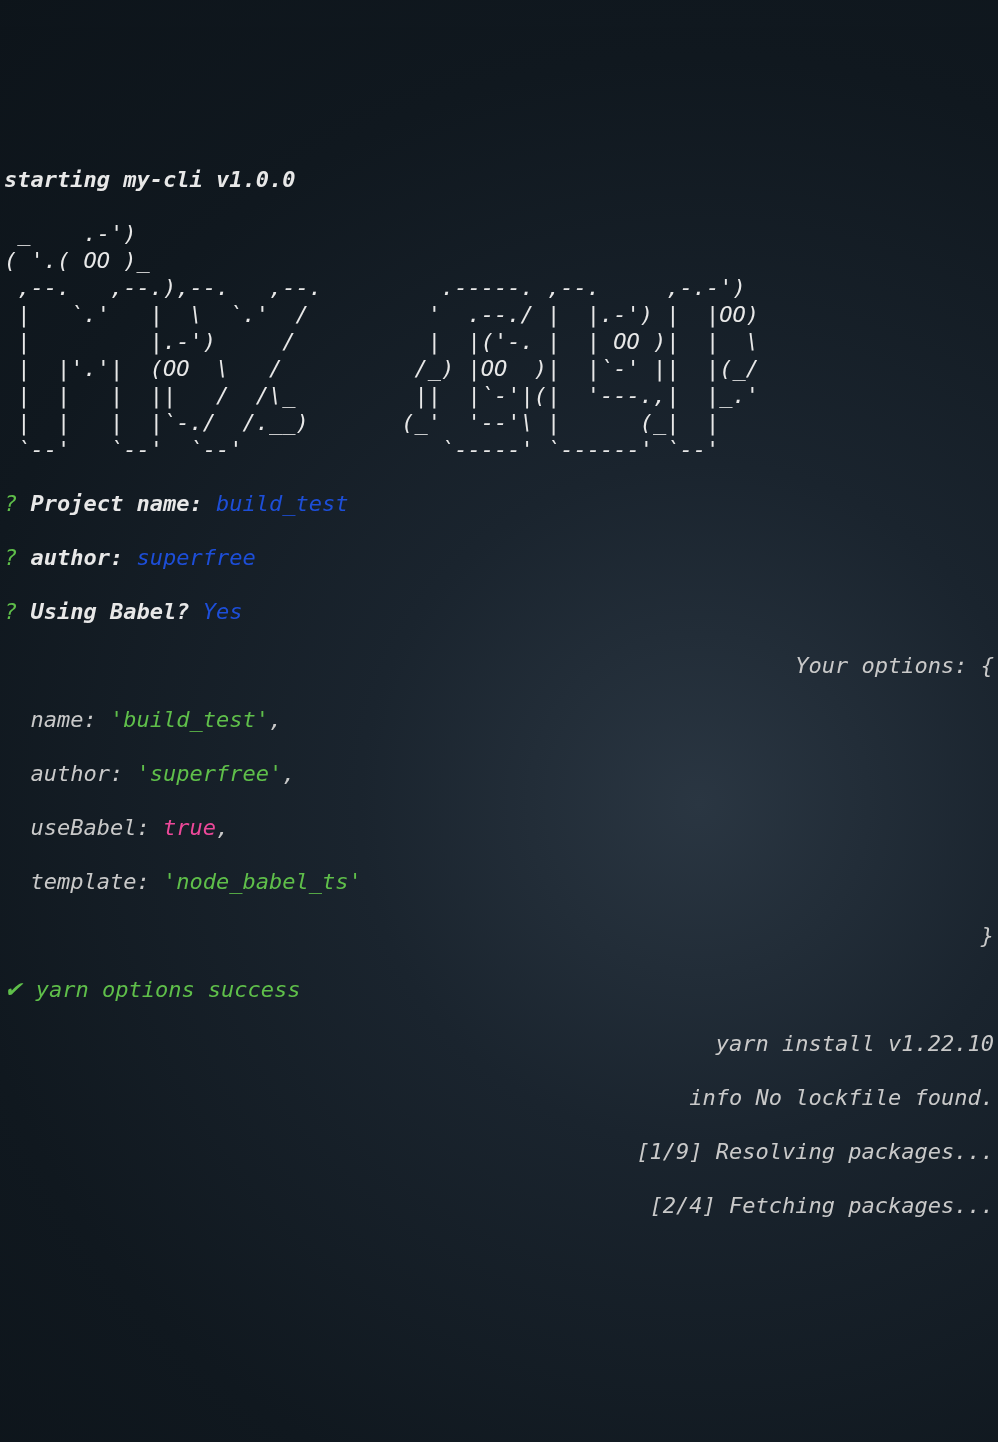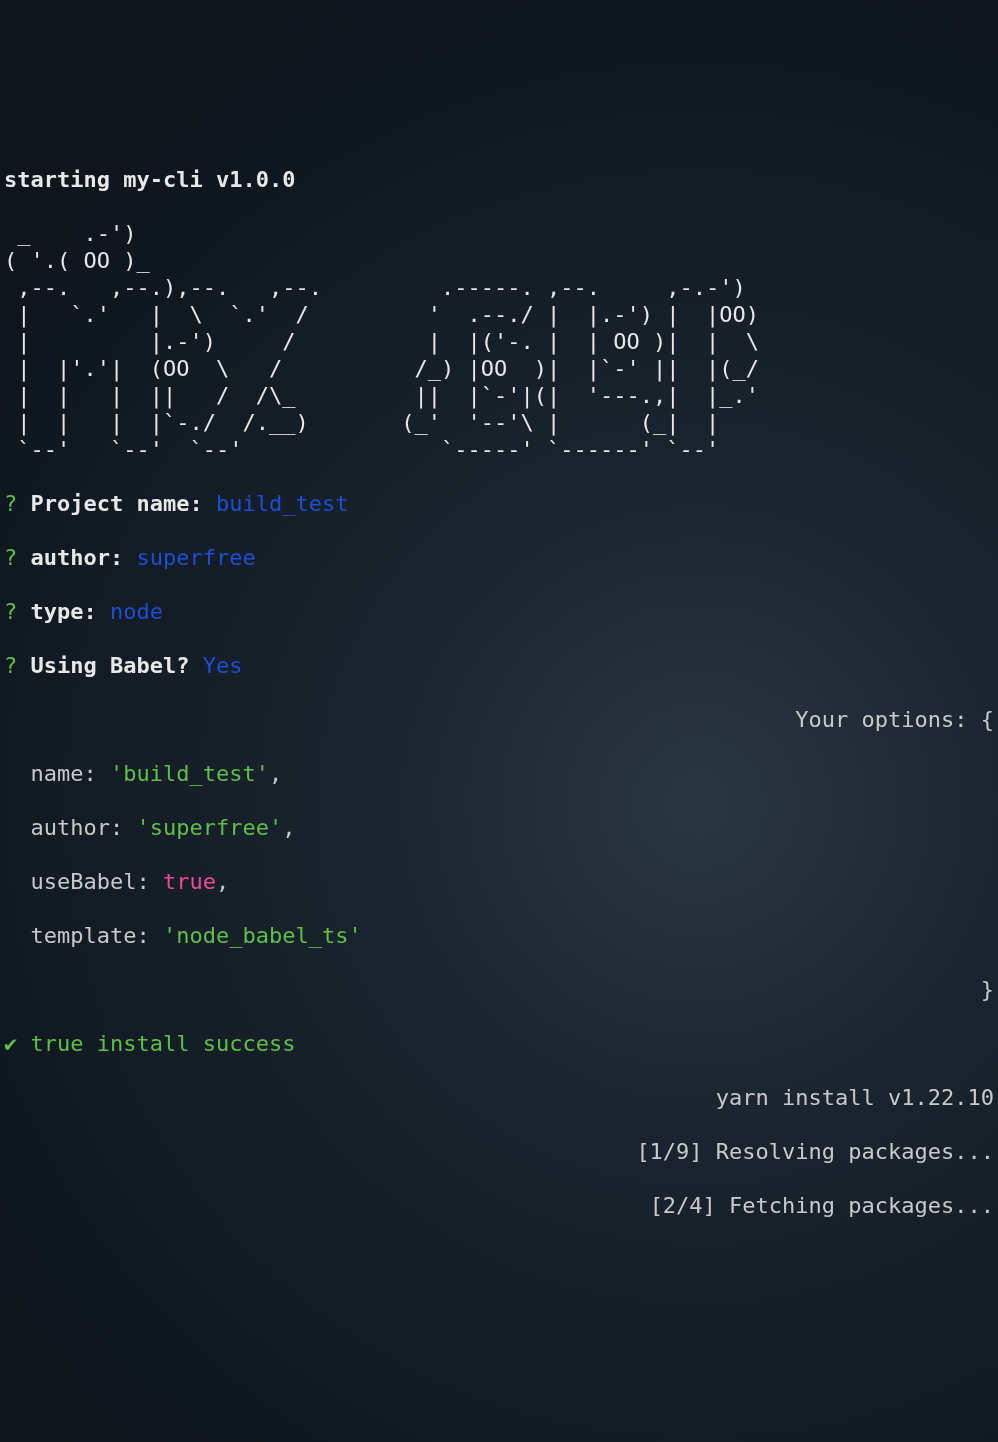--- a/index.html
+++ b/index.html
@@ -18,50 +18,50 @@
   .term {
     padding: 4px 4px 20px 4px;
   }
   .bold   { font-weight: 700; color: #e8e8e8; }
   .white  { color: #e8e8e8; }
   .dim    { color: #c9c9c9; text-align: right; }
   .green  { color: #5fbf4a; }
   .cyan   { color: #1d4ed8; }
   .yellow { color: #ec4899; }
   .checkmark { color: #5fbf4a; }
-  .row { display: block; }
+  .row { display: block; font-style: italic; }
 </style>
 </head>
 <body>
 
 
 
 <div class="term">
 <span class="row bold">starting my-cli v1.0.0</span>
 <span class="row white"> _    .-')                                           
 ( '.( OO )_                                          
  ,--.   ,--.),--.   ,--.         .-----. ,--.     ,-.-')  
  |   `.'   |  \  `.'  /         '  .--./ |  |.-') |  |OO) 
  |         |.-')     /          |  |('-. |  | OO )|  |  \ 
  |  |'.'|  (OO  \   /          /_) |OO  )|  |`-' ||  |(_/ 
  |  |   |  ||   /  /\_         ||  |`-'|(|  '---.,|  |_.' 
  |  |   |  |`-./  /.__)       (_'  '--'\ |      (_|  |    
  `--'   `--'  `--'               `-----' `------' `--'    </span>
 <span class="row"><span class="green">?</span><span> </span><span class="bold">Project name:</span><span> </span><span class="cyan">build_test</span></span>
 <span class="row"><span class="green">?</span><span> </span><span class="bold">author:</span><span> </span><span class="cyan">superfree</span></span>
-<span class="row"><span class="green">?</span><span> </span><span class="bold">type:</span><span> </span><span class="cyan">node</span></span>
 <span class="row"><span class="green">?</span><span> </span><span class="bold">Using Babel?</span><span> </span><span class="cyan">Yes</span></span>
 <span class="row dim">Your options: {</span>
 <span class="row"><span class="dim">  name: </span><span class="green">'build_test'</span><span class="dim">,</span></span>
 <span class="row"><span class="dim">  author: </span><span class="green">'superfree'</span><span class="dim">,</span></span>
 <span class="row"><span class="dim">  useBabel: </span><span class="yellow">true</span><span class="dim">,</span></span>
 <span class="row"><span class="dim">  template: </span><span class="green">'node_babel_ts'</span><span class="dim"></span></span>
 <span class="row dim">}</span>
-<span class="row"><span class="checkmark">✔</span><span class="green"> true install success</span></span>
+<span class="row"><span class="checkmark">✔</span><span class="green"> yarn options success</span></span>
 <span class="row dim">yarn install v1.22.10</span>
+<span class="row dim">info No lockfile found.</span>
 <span class="row dim">[1/9] Resolving packages...</span>
 <span class="row dim">[2/4] Fetching packages...</span>
 
 
 
 
 
 
 
 

